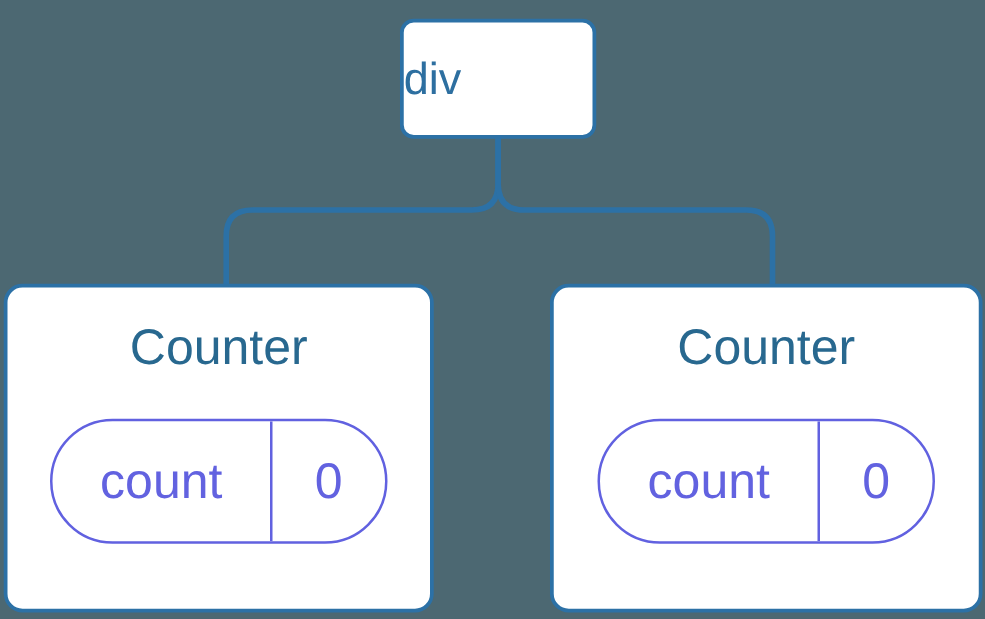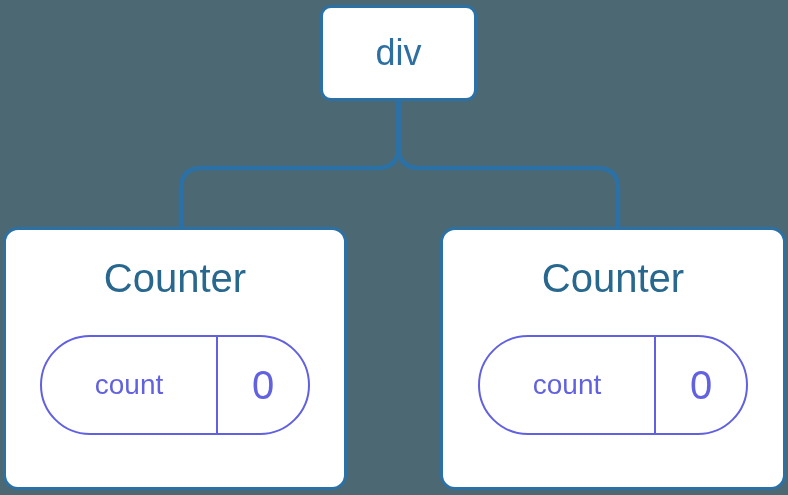--- a/index.html
+++ b/index.html
@@ -25,30 +25,30 @@
   .connectors path {
     fill: none;
     stroke: #2C71A6;
     stroke-width: 4.5;
     stroke-linecap: round;
     stroke-linejoin: round;
   }
   .root-node {
     position: absolute;
     left: 320px;
-    top: 5px;
+    top: 15px;
     width: 157px;
     height: 96px;
     box-sizing: border-box;
     background: #FFFFFF;
     border: 3px solid #2C71A6;
     border-radius: 11px;
     display: flex;
     align-items: center;
-    justify-content: center;
+    justify-content: flex-start;
   }
   .root-label {
     font-size: 36px;
     font-weight: 500;
     color: #2D6FA0;
   }
   .counter-card {
     position: absolute;
     top: 227px;
     height: 263px;
@@ -79,21 +79,21 @@
     display: flex;
     align-items: stretch;
     overflow: hidden;
   }
   .pill-key {
     flex: 0 0 174px;
     display: flex;
     align-items: center;
     justify-content: center;
     border-right: 2px solid #6161E0;
-    font-size: 28px;
+    font-size: 40px;
     color: #6262E0;
   }
   .pill-value {
     flex: 1 1 auto;
     display: flex;
     align-items: center;
     justify-content: center;
     font-size: 40px;
     color: #6262E0;
   }

